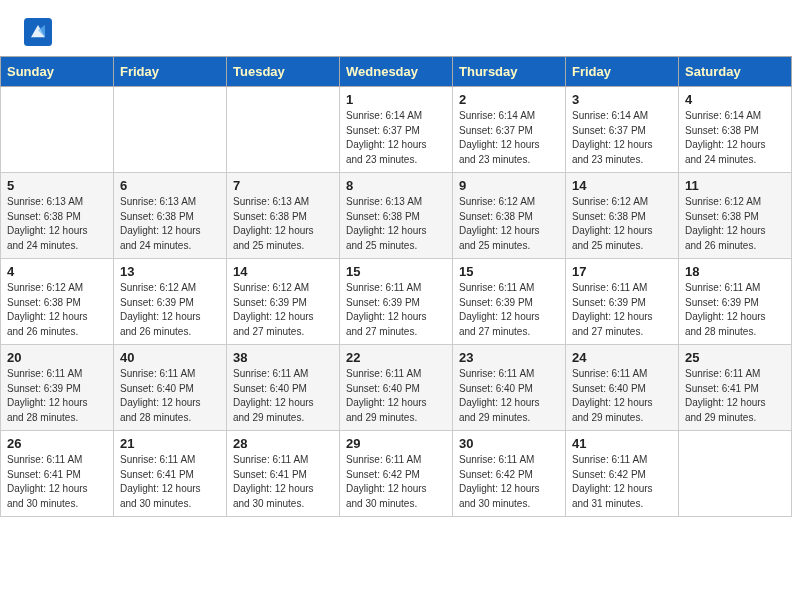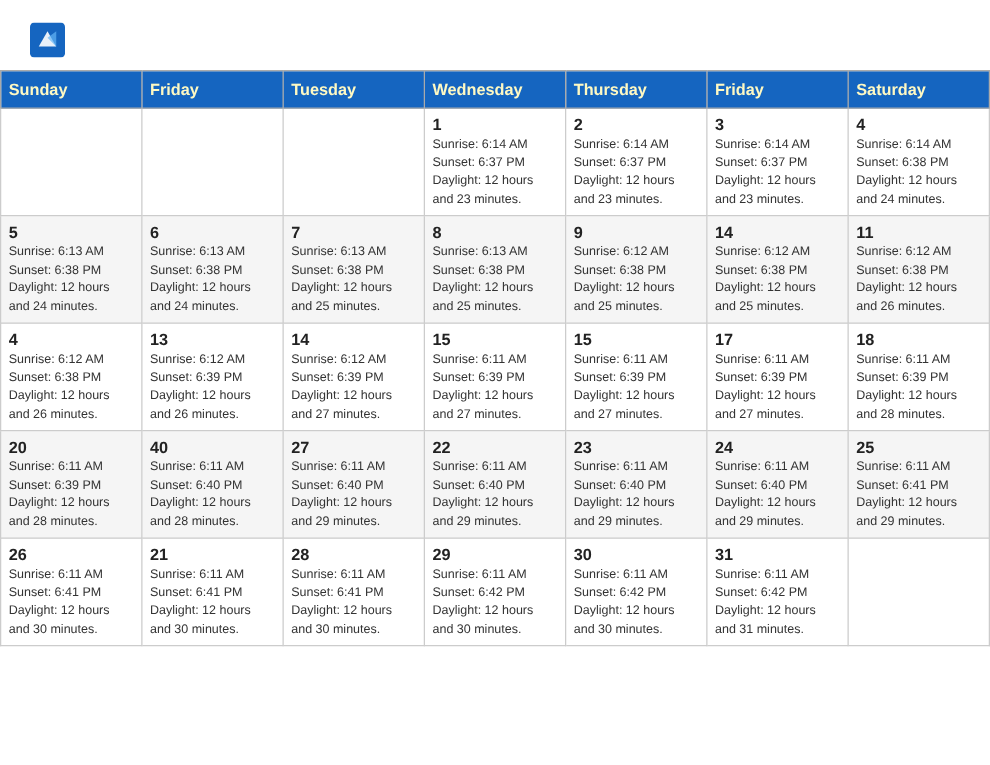--- a/index.html
+++ b/index.html
@@ -280,21 +280,21 @@
 and 28 minutes.</div>
           </td>
           <td>
             <span class="day-num">40</span>
             <div class="day-info" style="white-space: pre-line;">Sunrise: 6:11 AM
 Sunset: 6:40 PM
 Daylight: 12 hours
 and 28 minutes.</div>
           </td>
           <td>
-            <span class="day-num">27</span>
+            <span class="day-num">38</span>
             <div class="day-info" style="white-space: pre-line;">Sunrise: 6:11 AM
 Sunset: 6:40 PM
 Daylight: 12 hours
 and 29 minutes.</div>
           </td>
           <td>
             <span class="day-num">22</span>
             <div class="day-info" style="white-space: pre-line;">Sunrise: 6:11 AM
 Sunset: 6:40 PM
 Daylight: 12 hours
@@ -352,21 +352,21 @@
 and 30 minutes.</div>
           </td>
           <td>
             <span class="day-num">30</span>
             <div class="day-info" style="white-space: pre-line;">Sunrise: 6:11 AM
 Sunset: 6:42 PM
 Daylight: 12 hours
 and 30 minutes.</div>
           </td>
           <td>
-            <span class="day-num">31</span>
+            <span class="day-num">41</span>
             <div class="day-info" style="white-space: pre-line;">Sunrise: 6:11 AM
 Sunset: 6:42 PM
 Daylight: 12 hours
 and 31 minutes.</div>
           </td>
           <td class="empty-cell"></td>
         </tr>
       </tbody>
   </table>
 </div>

